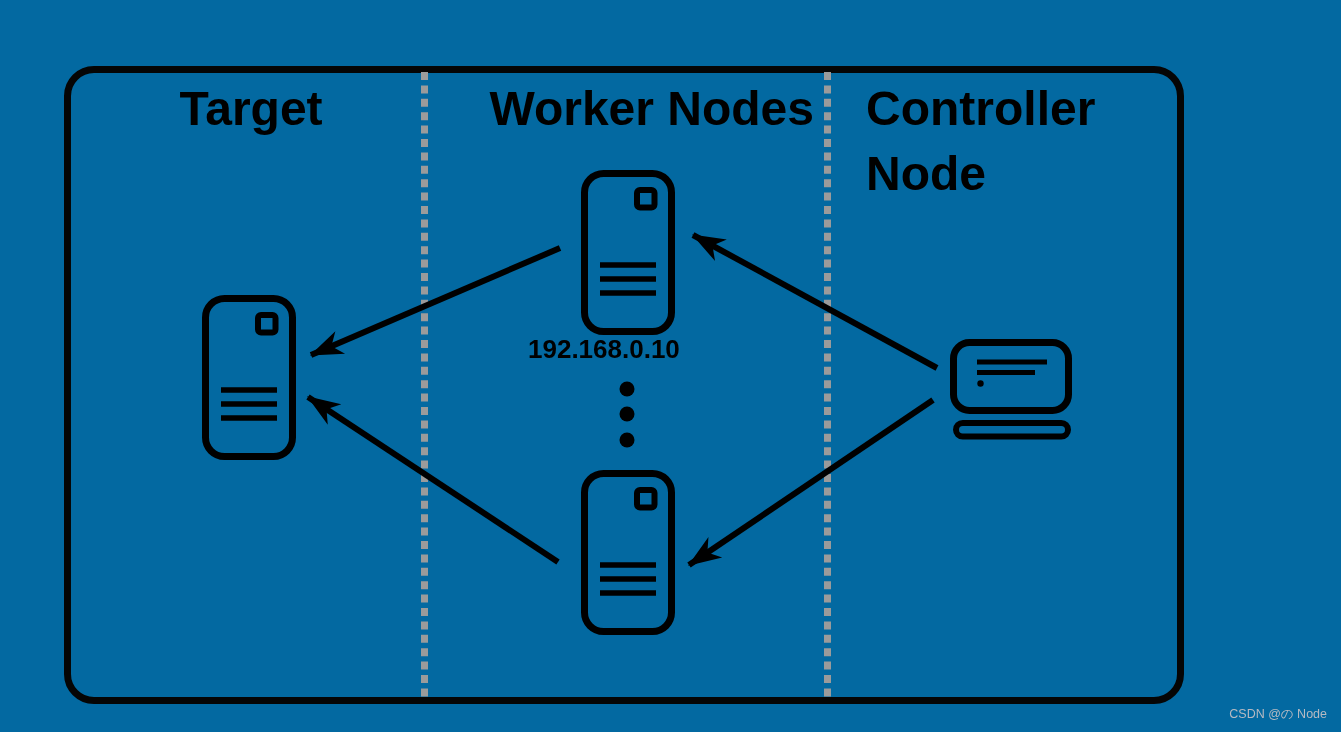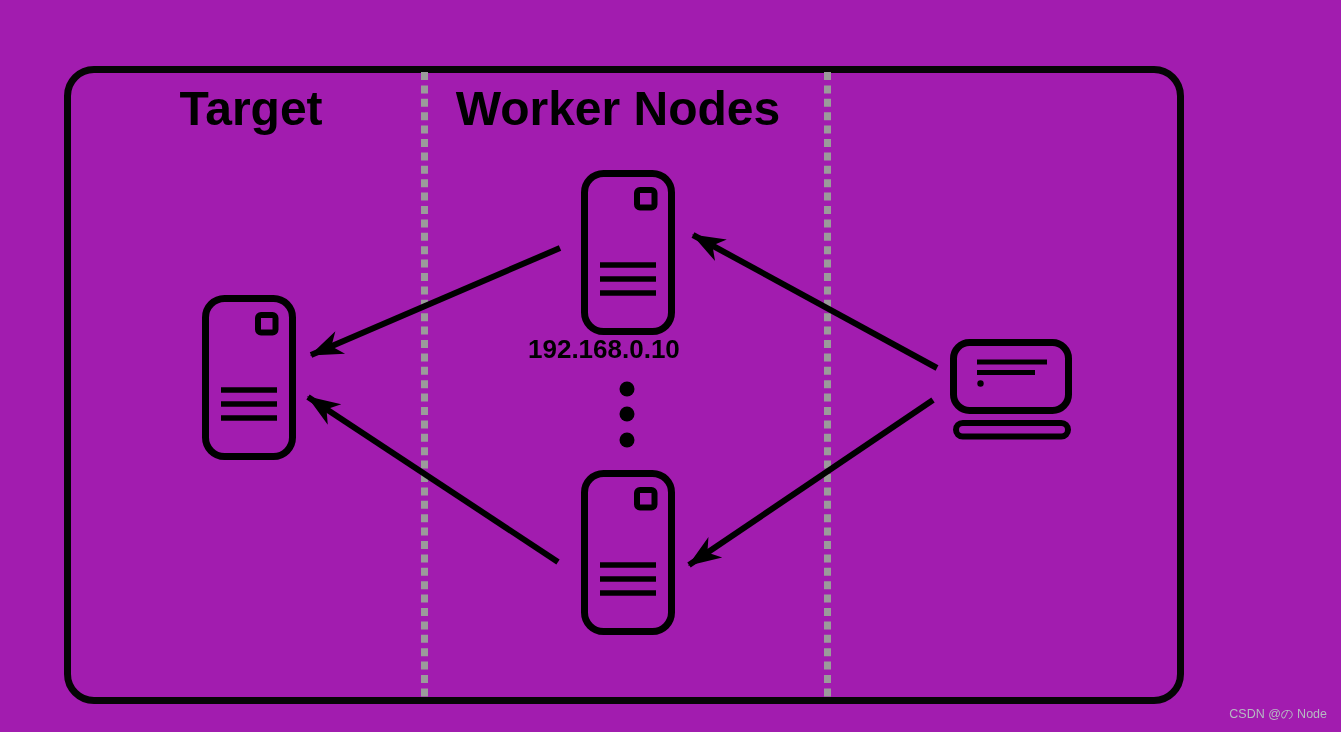--- a/index.html
+++ b/index.html
@@ -5,21 +5,21 @@
   html, body {
     margin: 0;
     padding: 0;
     background: #ffffff;
     font-family: "Liberation Sans", sans-serif;
   }
   .stage {
     position: relative;
     width: 1341px;
     height: 732px;
-    background: #a21caf;
+    background: #0369a1;
     overflow: hidden;
   }
   .frame {
     position: absolute;
     left: 64px;
     top: 66px;
     width: 1106px;
     height: 624px;
     border: 7px solid #050505;
     border-radius: 30px;
@@ -36,21 +36,21 @@
   .section-title {
     position: absolute;
     font-weight: bold;
     font-size: 48px;
     line-height: 65px;
     color: #000000;
     letter-spacing: 0px;
     white-space: pre-line;
   }
   .title-target   { left: 100px; top: 76px; width: 302px; text-align: center; }
-  .title-workers  { left: 431px; top: 76px; width: 374px; text-align: center; }
+  .title-workers  { left: 440px; top: 76px; width: 374px; text-align: right; }
   .title-controller { left: 866px; top: 76px; width: 275px; text-align: left; }
   .node-icon { position: absolute; }
   .node-label {
     position: absolute;
     font-weight: bold;
     font-size: 26px;
     line-height: 30px;
     color: #000000;
     text-align: left;
   }
@@ -93,20 +93,21 @@
 
     <g fill="#000000">
       <circle cx="627" cy="389" r="7.5"></circle>
       <circle cx="627" cy="414" r="7.5"></circle>
       <circle cx="627" cy="440" r="7.5"></circle>
     </g>
   </svg>
 
   <div class="section-title title-target">Target</div>
   <div class="section-title title-workers">Worker Nodes</div>
+  <div class="section-title title-controller">Controller Node</div>
 
   <svg class="node-icon" style="left:202px; top:295px;" width="94" height="165" viewBox="0 0 94 165">
     <rect class="stroke" x="3.5" y="3.5" width="87" height="158" rx="19" stroke-width="7"></rect>
     <rect class="stroke" x="56" y="20" width="17.5" height="17.5" rx="3" stroke-width="6"></rect>
     <g stroke="#000000" stroke-width="5.5">
       <line x1="19" y1="95" x2="75" y2="95"></line>
       <line x1="19" y1="109" x2="75" y2="109"></line>
       <line x1="19" y1="123" x2="75" y2="123"></line>
     </g>
   </svg>

